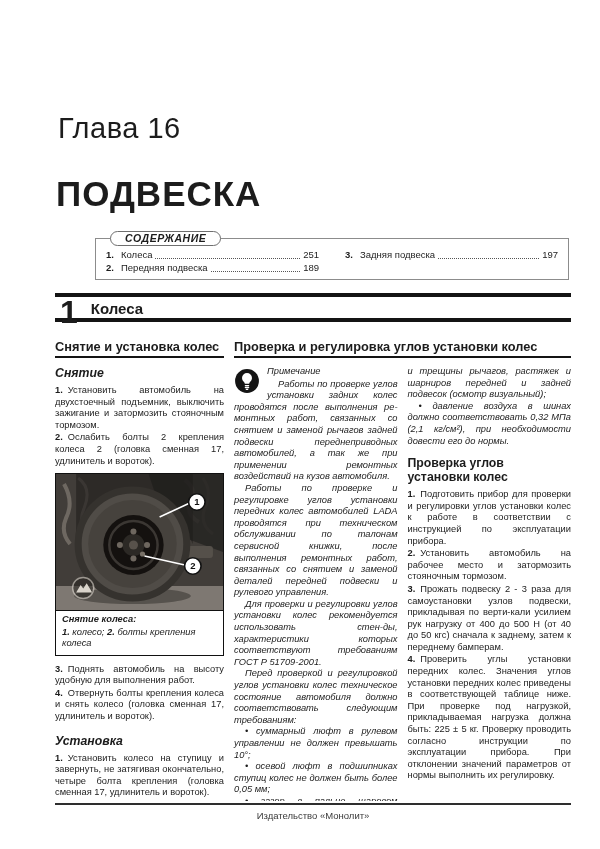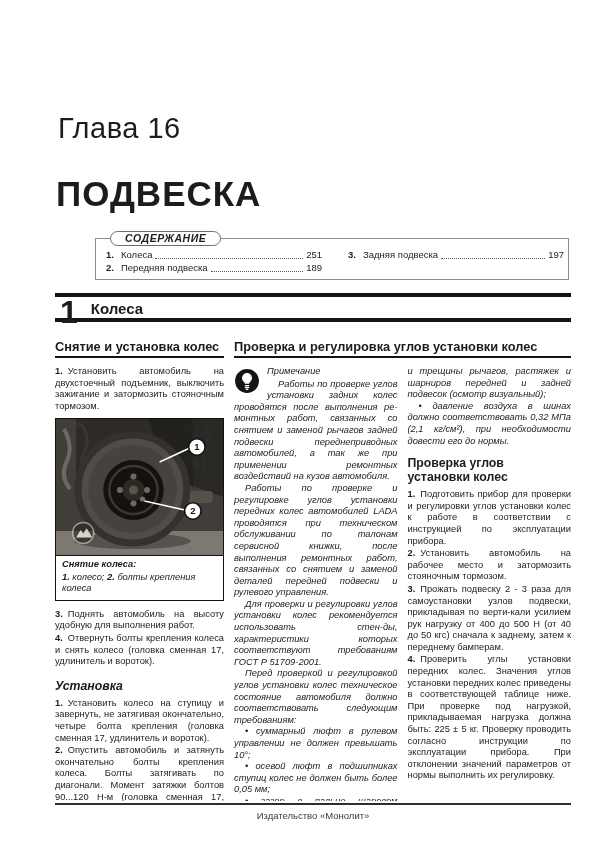--- a/index.html
+++ b/index.html
@@ -5,21 +5,21 @@
   html,body{margin:0;padding:0;}
   body{
     width:600px;height:849px;background:#ffffff;overflow:hidden;
     font-family:"Liberation Sans",sans-serif;color:#1c1c1c;position:relative;
   }
   .abs{position:absolute;}
   
   #chapter{left:58px;top:112px;font-size:29px;font-weight:400;letter-spacing:.5px;}
   #booktitle{left:56px;top:174px;font-size:35px;font-weight:900;letter-spacing:1px;}
   
-  #tocbox{left:95px;top:238px;width:474px;border:1.5px solid #8c8c8c;padding:9px 4px 5px 10px;box-sizing:border-box;background:#fff;}
+  #tocbox{left:95px;top:238px;width:474px;border:1.5px solid #8c8c8c;padding:9px 10px 5px 10px;box-sizing:border-box;background:#fff;}
   #toctab{position:absolute;top:-8px;left:14px;background:#fff;border:1.5px solid #6e6e6e;border-radius:8px;
     padding:0 14px 1px 14px;font-size:10.5px;font-weight:700;font-style:italic;letter-spacing:.5px;}
   .toccols{display:flex;gap:26px;}
   .toccol{flex:1;min-width:0;}
   .tocrow{display:flex;align-items:flex-end;font-size:9.5px;line-height:13px;}
   .tocrow .tn{font-weight:700;width:15px;flex:none;}
   .tocrow .tt{white-space:nowrap;}
   .tocrow .dots{flex:1;border-bottom:1.5px dotted #555;margin:0 3px 2px 3px;min-width:10px;}
   .tocrow .tp{flex:none;}
   
@@ -88,21 +88,23 @@
 
 <div class="abs" id="banner">
   <span class="num">1</span>
   <span class="lab">Колеса</span>
 </div>
 
 <div class="abs" id="cols">
 
   <div id="leftcol">
     <div class="colhead">Снятие и установка колес</div>
+    <div class="subhead">Снятие</div>
     <p class="step"><span class="n">1.</span><span>Установить автомобиль на двухстоечный подъемник, выключить зажигание и затормозить стояночным тормозом.</span></p>
+    <p class="step"><span class="n">2.</span><span>Ослабить болты 2 крепления колеса 2 (головка сменная 17, удлинитель и вороток).</span></p>
 
     <figure>
       <svg class="photo" viewBox="0 0 166 136" preserveAspectRatio="none">
         <rect x="0" y="0" width="166" height="136" fill="#413d39"></rect>
 
         <path d="M8,10 q10,18 2,34 q-6,14 4,26" stroke="#948c84" stroke-width="4" fill="none" opacity="0.55"></path>
         <path d="M22,4 q14,10 6,30 q-8,18 6,34" stroke="#7b746c" stroke-width="3" fill="none" opacity="0.5"></path>
         <path d="M34,60 q8,12 0,26" stroke="#a39a90" stroke-width="3" fill="none" opacity="0.45"></path>
         <path d="M128,6 q12,8 6,22 q-6,12 8,20" stroke="#8d857c" stroke-width="4" fill="none" opacity="0.5"></path>
         <path d="M146,4 q10,14 2,30 q-6,16 8,26" stroke="#6f6861" stroke-width="3" fill="none" opacity="0.5"></path>

